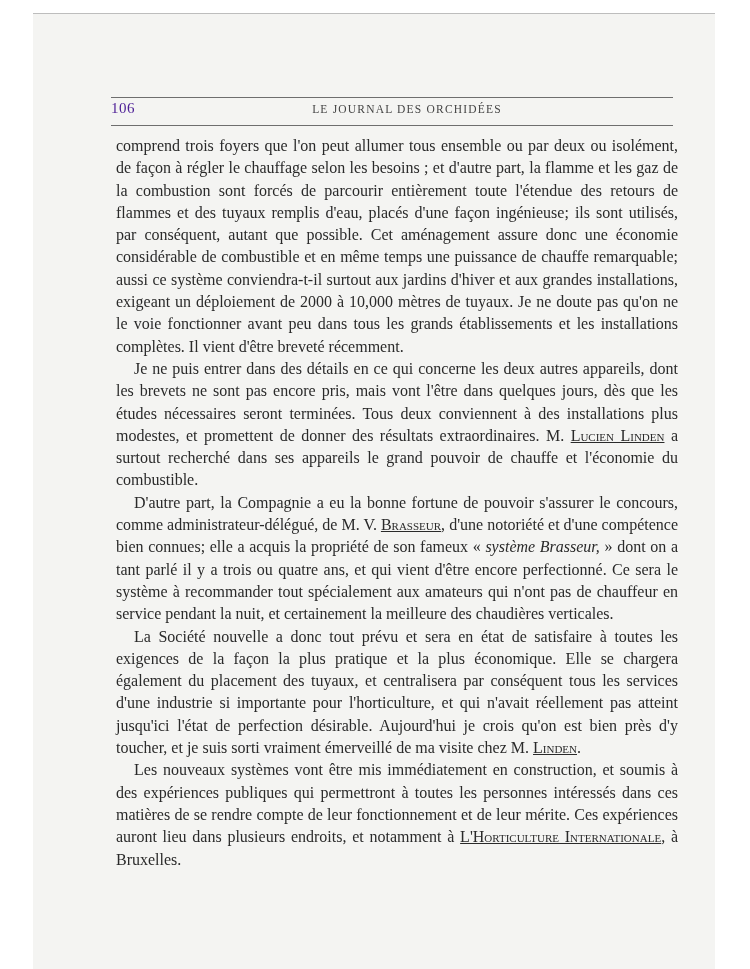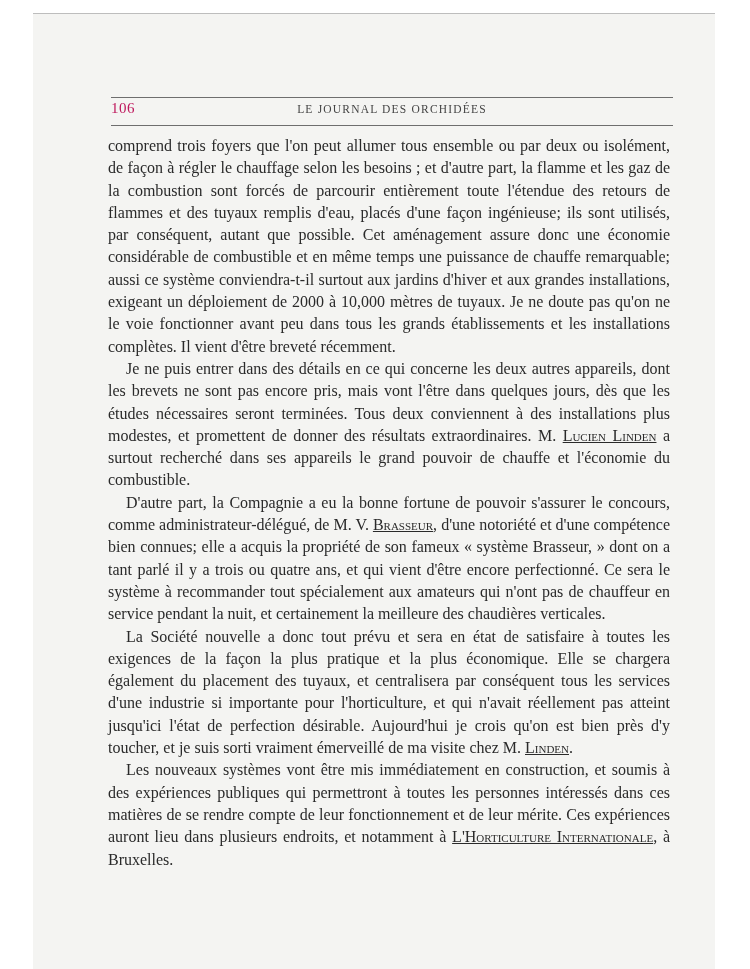--- a/index.html
+++ b/index.html
@@ -17,34 +17,34 @@
     position:absolute; left:33px; top:13px; width:682px; height:1px;
     background:#bdbdbd;
   }
   .rule {
     position:absolute; left:111px; width:562px; height:1px; background:#6e6e6e;
   }
   .rule.top { top:97px; }
   .rule.bottom { top:125px; }
   .folio {
     position:absolute; left:111px; top:100px;
-    font-size:15px; letter-spacing:0.5px; color:#be185d;
+    font-size:15px; letter-spacing:0.5px; color:#4c1d95;
   }
   .running-head {
-    position:absolute; left:111px; width:562px; top:103px; text-align:center;
+    position:absolute; left:126px; width:562px; top:103px; text-align:center;
     font-size:11.5px; letter-spacing:1.2px; color:#444;
   }
   .body-text {
-    position:absolute; left:108px; top:135px; width:562px;
+    position:absolute; left:116px; top:135px; width:562px;
     font-size:16px; line-height:22.3px; text-align:justify; color:#2a2a2a;
   }
   .body-text p { margin:0; text-indent:0; }
   .body-text p.ind { text-indent:18px; }
   .sc { font-variant:small-caps;text-decoration:underline; }
-  .it { }
+  .it { font-style:italic; }
 </style>
 </head>
 <body>
 
 <div class="page"></div>
 <div class="page-top-edge"></div>
 
 <div class="rule top"></div>
 <div class="folio">106</div>
 <div class="running-head">LE JOURNAL DES ORCHIDÉES</div>

